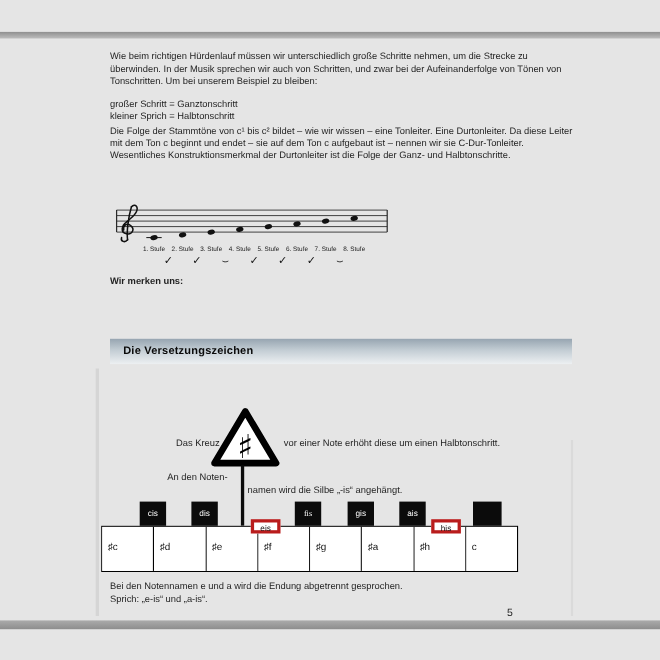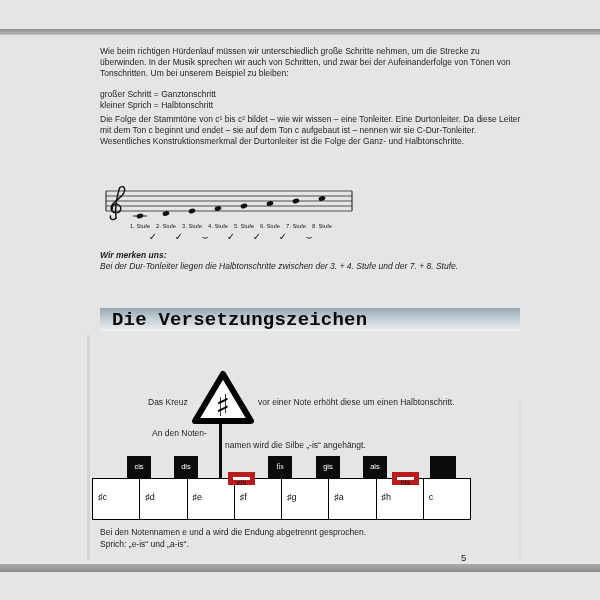--- a/index.html
+++ b/index.html
@@ -16,45 +16,45 @@
   .smudge-right { left:519px; top:400px; width:2px; height:160px; background:rgba(110,110,110,0.09); }
 
   .p1 { left:100px; top:46px; width:424px; }
   .defs { left:100px; top:89px; }
   .p2 { left:100px; top:114px; width:424px; }
   .p3 { left:100px; top:158px; width:424px; }
   .sym { font-size:10px; line-height:10px; }
 
   .staff-svg { left:100px; top:183px; }
 
-  .merke { left:100px; top:250px; width:424px;font-style:italic; }
+  .merke { left:100px; top:250px; width:424px; }
   .merke-title { font-weight:bold; }
 
   .section-bar { left:100px; top:308px; width:420px; height:23px;
     background:linear-gradient(180deg,#97a5b1 0%, #c3cdd4 45%, #edf0f2 100%);
     display:flex; align-items:center; padding-left:12px; }
-  .section-title { font-size:19px; font-weight:bold; color:#0a0a0a; letter-spacing:0.2px;font-family:Liberation Mono, monospace; }
+  .section-title { font-size:10px; font-weight:bold; color:#0a0a0a; letter-spacing:0.2px; }
   .sec-lines { left:100px; top:338px; }
 
-  .kreuz-label { left:148px; top:397px; }
+  .kreuz-label { left:160px; top:397px; }
   .triangle-svg { left:190px; top:367px; }
   .kreuz-right { left:258px; top:397px; width:250px; }
   .pole { left:219px; top:423px; width:3px; height:55px; background:#0c0c0c; }
   .noten1 { left:152px; top:428px; }
   .noten2 { left:225px; top:440px; }
 
   .keyboard { left:92px; top:456px; width:405px; height:64px; }
   .white-row { position:absolute; left:0; top:22px; width:379px; height:42px; border:1.2px solid #000; display:flex; background:#fff; }
   .white-key { flex:1; border-right:1px solid #000; position:relative; background:#fff; }
   .white-key:last-child { border-right:none; }
   .wk-label { position:absolute; left:5px; top:13px; font-size:9px; color:#111; }
   .black-key { position:absolute; top:0; width:24px; height:22px; background:#0b0b0b; color:#fff; font-size:7.5px; text-align:center; line-height:21px; z-index:2; }
   .bk-0 { left:35px; } .bk-1 { left:82px; } .bk-2 { left:176px;font-family:Liberation Serif, serif; } .bk-3 { left:224px; } .bk-4 { left:271px; }
   .bk-last { left:338px; width:26px; }
-  .nbox { position:absolute; width:27px; height:13px; background:#fff; border:5px solid #b91c1c; font-size:7.5px; text-align:center; line-height:11px; z-index:3; color:#111; }
+  .nbox { position:absolute; width:27px; height:13px; background:#fff; border:3px solid #b91c1c; font-size:7.5px; text-align:center; line-height:11px; z-index:3; color:#111; }
   .nbox-eis { left:136px; top:16px; }
   .nbox-his { left:300px; top:16px; }
 
   .outro1 { left:100px; top:527px; }
   .outro2 { left:100px; top:539px; }
   .pagenum { left:461px; top:552px; font-size:9.5px; color:#222; }
 </style>
 </head>
 <body>
 
@@ -117,21 +117,20 @@
       <text x="105" y="57">⌣</text>
       <text x="131" y="57">✓</text>
       <text x="157" y="57">✓</text>
       <text x="183" y="57">✓</text>
       <text x="209" y="57">⌣</text>
     </g>
   </svg>
 
   <div class="abs bodytext merke">
     <div class="merke-title">Wir merken uns:</div>
-    <div>Bei der Dur-Tonleiter liegen die Halbtonschritte zwischen der 3. + 4. Stufe und der 7. + 8. Stufe.</div>
   </div>
 
   <div class="abs section-bar">
     <span class="section-title">Die Versetzungszeichen</span>
   </div>
 
 
   <div class="abs bodytext kreuz-label">Das Kreuz</div>
 
   <svg class="abs triangle-svg" width="66" height="60" viewBox="0 0 66 60">

